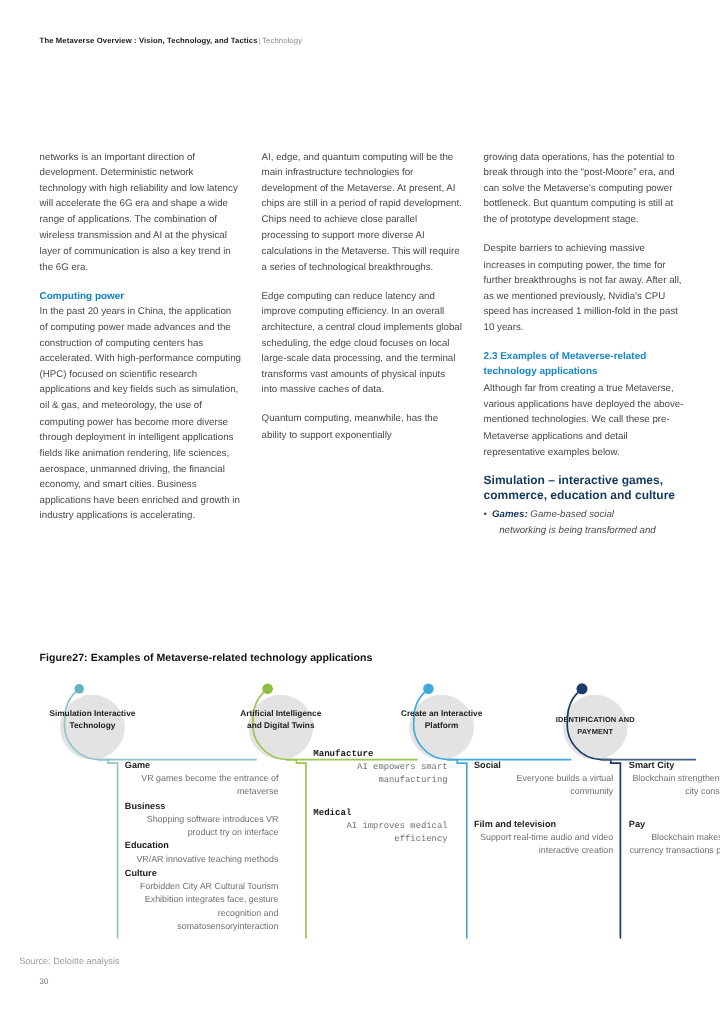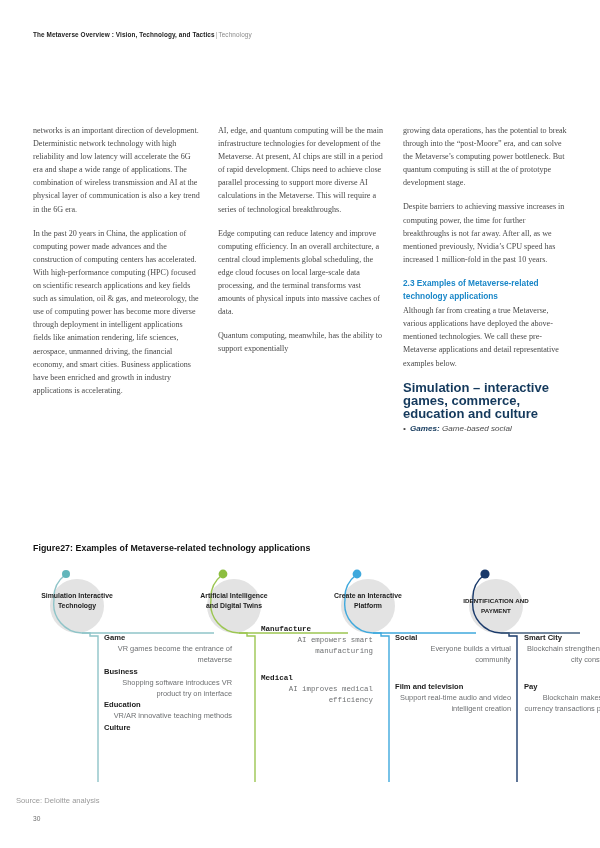--- a/index.html
+++ b/index.html
@@ -52,38 +52,37 @@
   }
   .col {
     width: 168px;
   }
   .col p {
     margin: 0 0 11px 0;
     font-size: 8.1px;
     line-height: 13.1px;
     color: #4a4a4a;
     text-align: left;
-    font-family: Liberation Serif, serif;
   }
   .col p:last-child {
     margin-bottom: 0;
   }
   h3.sub {
     margin: 0 0 0 0;
     font-size: 8.3px;
     line-height: 13.1px;
     font-weight: bold;
     color: #0f7fc0;
   }
   h3.sub.teal {
     color: #1a87c8;
   }
   h3.darksub {
     margin: 0 0 2px 0;
-    font-size: 13px;
+    font-size: 10px;
     line-height: 13.1px;
     font-weight: bold;
     color: #14395c;
   }
   .bullets {
     margin: 0;
     padding: 0;
     list-style: none;
     font-style: italic;
   }
@@ -192,37 +191,38 @@
 <div class="page">
 
   <div class="runhead">
     <span class="rh-bold">The Metaverse Overview : Vision, Technology, and Tactics</span><span class="rh-sep">|</span><span class="rh-light">Technology</span>
   </div>
 
   <div class="cols">
 
     <div class="col">
       <p>networks is an important direction of development. Deterministic network technology with high reliability and low latency will accelerate the 6G era and shape a wide range of applications. The combination of wireless transmission and AI at the physical layer of communication is also a key trend in the 6G era.</p>
+      <h3 class="sub">Computing power</h3>
       <p>In the past 20 years in China, the application of computing power made advances and the construction of computing centers has accelerated. With high-performance computing (HPC) focused on scientific research applications and key fields such as simulation, oil &amp; gas, and meteorology, the use of computing power has become more diverse through deployment in intelligent applications fields like animation rendering, life sciences, aerospace, unmanned driving, the financial economy, and smart cities. Business applications have been enriched and growth in industry applications is accelerating.</p>
     </div>
 
     <div class="col">
       <p>AI, edge, and quantum computing will be the main infrastructure technologies for development of the Metaverse. At present, AI chips are still in a period of rapid development. Chips need to achieve close parallel processing to support more diverse AI calculations in the Metaverse. This will require a series of technological breakthroughs.</p>
       <p>Edge computing can reduce latency and improve computing efficiency. In an overall architecture, a central cloud implements global scheduling, the edge cloud focuses on local large-scale data processing, and the terminal transforms vast amounts of physical inputs into massive caches of data.</p>
       <p>Quantum computing, meanwhile, has the ability to support exponentially</p>
     </div>
 
     <div class="col">
       <p>growing data operations, has the potential to break through into the “post-Moore” era, and can solve the Metaverse’s computing power bottleneck. But quantum computing is still at the of prototype development stage.</p>
       <p>Despite barriers to achieving massive increases in computing power, the time for further breakthroughs is not far away. After all, as we mentioned previously, Nvidia’s CPU speed has increased 1 million-fold in the past 10 years.</p>
       <h3 class="sub teal">2.3 Examples of Metaverse-related technology applications</h3>
       <p style="margin-top:1px">Although far from creating a true Metaverse, various applications have deployed the above-mentioned technologies. We call these pre-Metaverse applications and detail representative examples below.</p>
       <h3 class="darksub">Simulation – interactive games, commerce, education and culture</h3>
       <ul class="bullets">
-        <li><b>Games:</b> <span>Game-based social</span></li>
+        <li><b>Games:</b> <span>Game-based social</span><span class="cont">networking is being transformed and</span></li>
       </ul>
     </div>
 
   </div>
 
   <div class="figure-title">Figure27: Examples of Metaverse-related technology applications</div>
 
   <div class="diagram">
     <svg width="560" height="232" viewBox="0 0 560 232">
 
@@ -255,36 +255,37 @@
     <div class="node-label caps" style="left:436px; top:36px;">IDENTIFICATION AND PAYMENT</div>
 
     <div class="colblock" style="left:80px; top:72px; width:128px;">
       <p class="ttl">Game</p>
       <p class="txt tight">VR games become the entrance of metaverse</p>
       <p class="ttl">Business</p>
       <p class="txt tight">Shopping software introduces VR product try on interface</p>
       <p class="ttl">Education</p>
       <p class="txt tight">VR/AR innovative teaching methods</p>
       <p class="ttl">Culture</p>
+      <p class="txt tight">Forbidden City AR Cultural Tourism Exhibition integrates face, gesture recognition and somatosensoryinteraction</p>
     </div>
 
     <div class="colblock" style="left:237px; top:64px; width:112px;font-family:Liberation Mono, monospace;">
       <p class="ttl">Manufacture</p>
       <p class="txt">AI empowers smart manufacturing</p>
       <div class="gap"></div>
       <p class="ttl">Medical</p>
       <p class="txt tight">AI improves medical efficiency</p>
     </div>
 
     <div class="colblock" style="left:371px; top:72px; width:116px;">
       <p class="ttl">Social</p>
       <p class="txt">Everyone builds a virtual community</p>
       <div class="gap"></div>
       <p class="ttl">Film and television</p>
-      <p class="txt tight">Support real-time audio and video intelligent creation</p>
+      <p class="txt tight">Support real-time audio and video interactive creation</p>
     </div>
 
     <div class="colblock" style="left:500px; top:72px; width:100px;">
       <p class="ttl">Smart City</p>
       <p class="txt">Blockchain strengthens smart city construction</p>
       <div class="gap"></div>
       <p class="ttl">Pay</p>
       <p class="txt tight">Blockchain makes virtual currency transactions possible</p>
     </div>
   </div>

